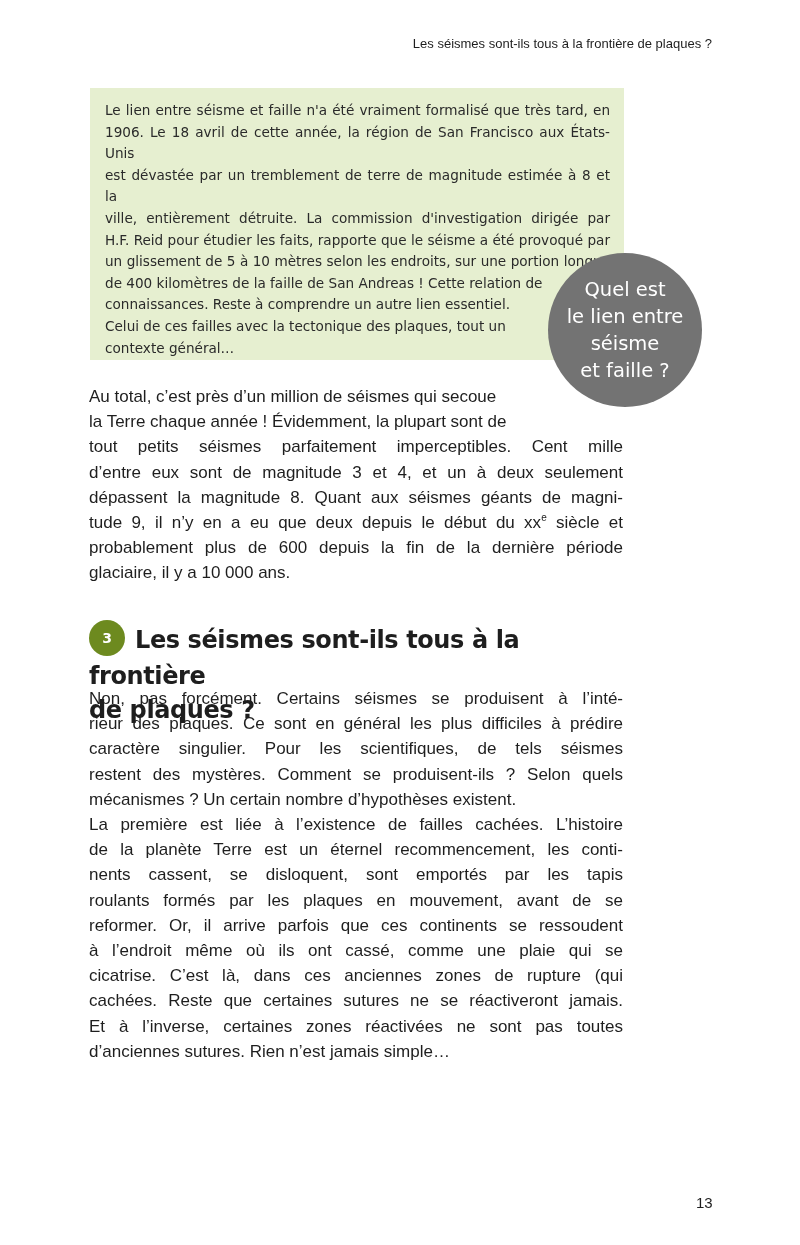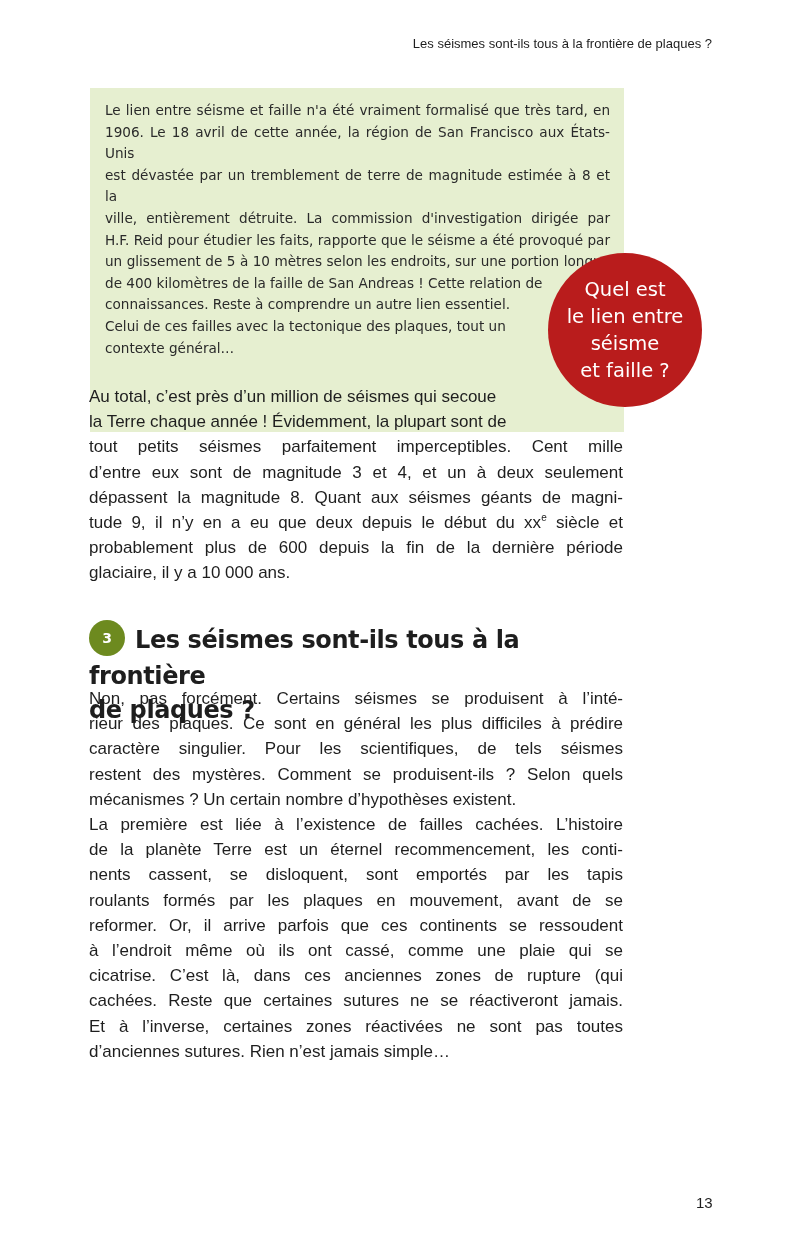--- a/index.html
+++ b/index.html
@@ -1,22 +1,22 @@
 <!DOCTYPE html>
 <html><head>
 <meta charset="utf-8">
 <style>
   html, body { margin: 0; padding: 0; }
   body { width: 800px; height: 1245px; background: #ffffff; position: relative; overflow: hidden; color: #1e1e1e; }
   .running-header { position: absolute; right: 88px; top: 36px; font-family: "Liberation Sans", sans-serif; font-size: 13px; color: #1e1e1e; }
-  .box { position: absolute; left: 90px; top: 88px; width: 534px; height: 344px; background: #e6efd0; box-sizing: border-box; padding: 12px 14px 0 15px; }
+  .box { position: absolute; left: 90px; top: 88px; width: 534px; height: 272px; background: #e6efd0; box-sizing: border-box; padding: 12px 14px 0 15px; }
   .box-text { font-family: "DejaVu Sans", sans-serif; font-size: 13.6px; line-height: 21.6px; color: #2a2a2a; margin: 0; }
   .box-line { display: block; white-space: nowrap; }
   .box-line.j { text-align: justify; text-align-last: justify; white-space: normal; }
-  .bubble { position: absolute; left: 548px; top: 253px; width: 154px; height: 154px; border-radius: 50%; background: #b91c1c; color: #ffffff; display: flex; flex-direction: column; justify-content: center; align-items: center; font-family: "DejaVu Sans", sans-serif; font-size: 19.5px; line-height: 27px; text-align: left; }
+  .bubble { position: absolute; left: 548px; top: 253px; width: 154px; height: 154px; border-radius: 50%; background: #737373; color: #ffffff; display: flex; flex-direction: column; justify-content: center; align-items: center; font-family: "DejaVu Sans", sans-serif; font-size: 19.5px; line-height: 27px; text-align: left; }
   .body-text { position: absolute; left: 89px; width: 534px; font-family: Liberation Sans, sans-serif; font-size: 17px; line-height: 25.2px; color: #1e1e1e; }
   .body-text .l { display: block; white-space: nowrap; }
   .body-text .l.j { text-align: justify; text-align-last: justify; white-space: normal; }
   .p1 { top: 384px; }
   .p2 { top: 686px; }
   .heading { position: absolute; left: 89px; top: 603px; width: 540px; font-family: "DejaVu Sans", sans-serif; font-weight: bold; font-size: 24px; line-height: 34px; color: #1e1e1e; letter-spacing: -0.4px; margin-top: 20px; }
   .num-badge { display: inline-block; width: 36px; height: 36px; border-radius: 50%; background: #6d8a1f; color: #fff; font-size: 14px; font-weight: bold; text-align: center; line-height: 36px; vertical-align: middle; margin-right: 10px; position: relative; top: -3px; letter-spacing: 0; }
   sup { font-size: 10px; line-height: 0; }
   .page-number { position: absolute; left: 696px; top: 1194px; font-family: "Liberation Sans", sans-serif; font-size: 15px; color: #1e1e1e; }
 </style>

